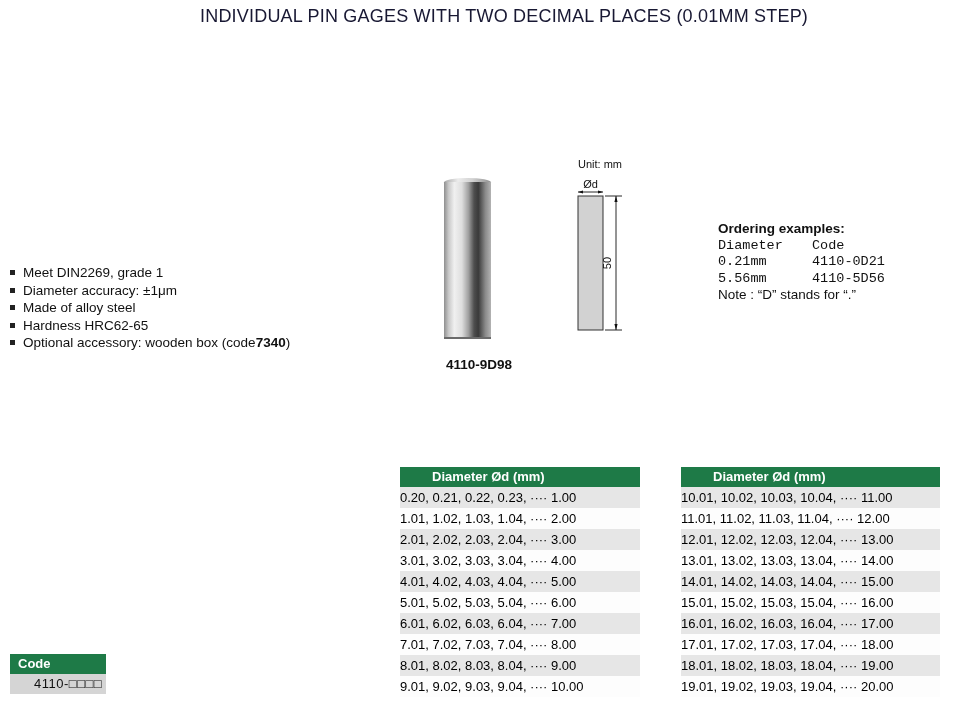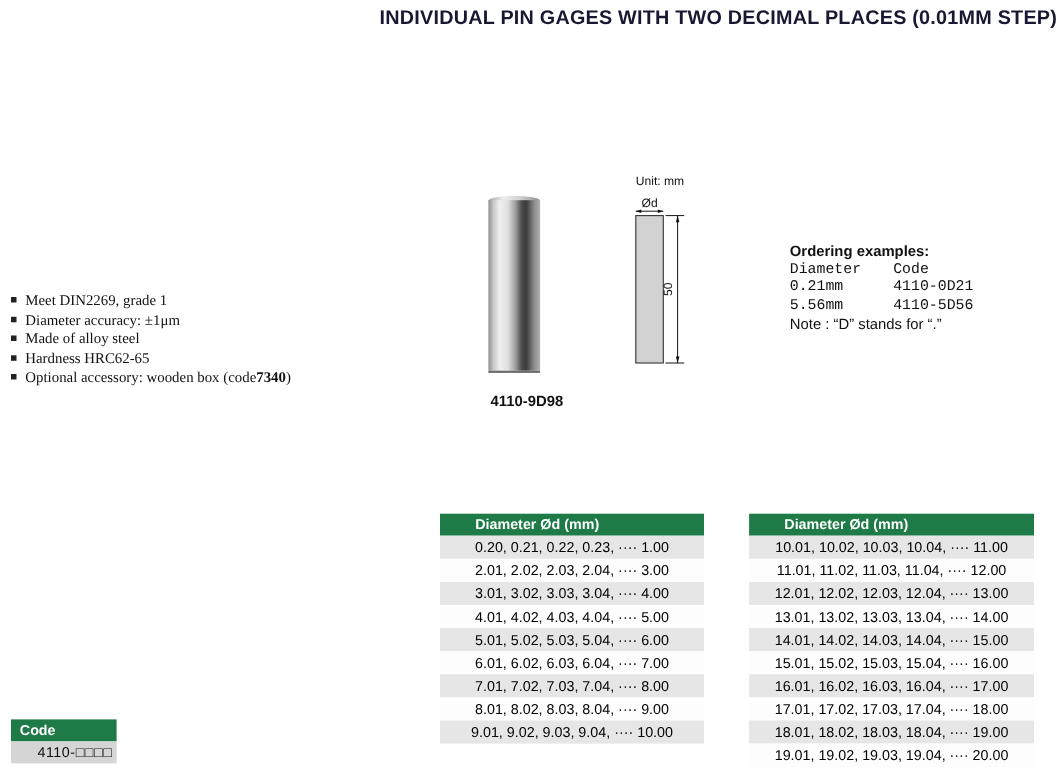--- a/index.html
+++ b/index.html
@@ -5,25 +5,25 @@
   * { margin:0; padding:0; box-sizing:border-box; }
   html,body { background:#fff; }
   body {
     width:961px; height:703px; position:relative; overflow:hidden;
     font-family:"Liberation Sans", sans-serif; color:#000;
   }
   .page { position:absolute; inset:0; background:#fff; }
 
   .page-title {
     position:absolute; top:6px; left:200px; width:761px;
-    text-align:right; font-size:18px; font-weight:bold;
+    text-align:left; font-size:18px; font-weight:normal;
     color:var(--title_color); letter-spacing:0.2px;
   }
 
-  .features { position:absolute; left:10px; top:264px; list-style:none; font-size:13.5px; color:#111;font-family:Liberation Serif, serif; }
+  .features { position:absolute; left:10px; top:264px; list-style:none; font-size:13.5px; color:#111; }
   .features li { display:flex; align-items:center; line-height:17.5px; white-space:nowrap; }
   .features .bullet { width:5px; height:5px; background:#222; margin-right:8px; flex:0 0 auto; }
 
   .pin { position:absolute; left:444px; top:178px; width:47px; height:161px; }
   .pin-top {
     position:absolute; top:0; left:0; width:100%; height:9px; border-radius:50%;
     background:linear-gradient(90deg,#a8a8a8,#ececec 30%,#d2d2d2 60%,#8f8f8f);
   }
   .pin-body {
     position:absolute; top:4px; left:0; width:100%; height:157px;
@@ -42,21 +42,21 @@
   .ordering .ord-title { font-weight:bold; line-height:16.5px; }
   .ordering .ord-row { line-height:16.5px;font-family:Liberation Mono, monospace; }
   .ordering .ord-row .c1 { display:inline-block; width:94px; }
   .ordering .ord-note { line-height:16.5px; }
 
   .gage-table { position:absolute; top:467px; font-size:13px; color:#000; }
   .gage-table .t-header {
     background:var(--green); color:#fff; font-weight:bold;
     height:20px; line-height:20px; padding-left:32px; font-size:13px;
   }
-  .gage-table .t-row { height:21px; line-height:21px; text-align:center; background:var(--row_base); white-space:nowrap; }
+  .gage-table .t-row { height:21px; line-height:21px; background:var(--row_base); white-space:nowrap; }
   .gage-table .t-row:nth-child(even) { background:var(--row_alt); }
   .table-left  { left:400px; width:240px; }
   .table-right { left:681px; width:259px; }
 
   .code-block { position:absolute; left:10px; top:654px; width:96px; font-size:13px; }
   .code-block .code-header {
     background:var(--green); color:#fff; font-weight:bold;
     height:20px; line-height:20px; padding-left:8px;
   }
   .code-block .code-value {
@@ -131,20 +131,21 @@
     </div>
     <div class="ord-row">
       <span class="c1">5.56mm</span><span>4110-5D56</span>
     </div>
     <div class="ord-note">Note : “D” stands for “.”</div>
   </div>
 
   <div class="gage-table table-left">
     <div class="t-header">Diameter Ød (mm)</div>
     <div class="t-row">0.20, 0.21, 0.22, 0.23, ···· 1.00</div>
+    <div class="t-row">1.01, 1.02, 1.03, 1.04, ···· 2.00</div>
     <div class="t-row">2.01, 2.02, 2.03, 2.04, ···· 3.00</div>
     <div class="t-row">3.01, 3.02, 3.03, 3.04, ···· 4.00</div>
     <div class="t-row">4.01, 4.02, 4.03, 4.04, ···· 5.00</div>
     <div class="t-row">5.01, 5.02, 5.03, 5.04, ···· 6.00</div>
     <div class="t-row">6.01, 6.02, 6.03, 6.04, ···· 7.00</div>
     <div class="t-row">7.01, 7.02, 7.03, 7.04, ···· 8.00</div>
     <div class="t-row">8.01, 8.02, 8.03, 8.04, ···· 9.00</div>
     <div class="t-row">9.01, 9.02, 9.03, 9.04, ···· 10.00</div>
   </div>
 

